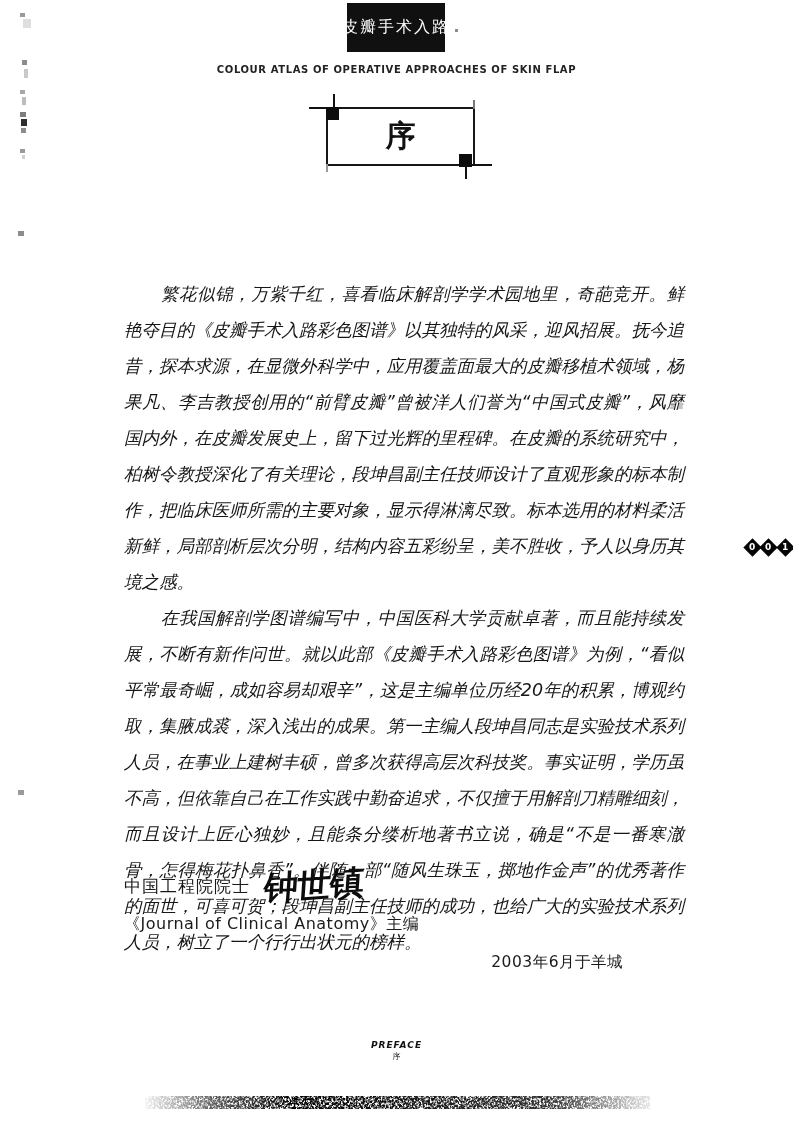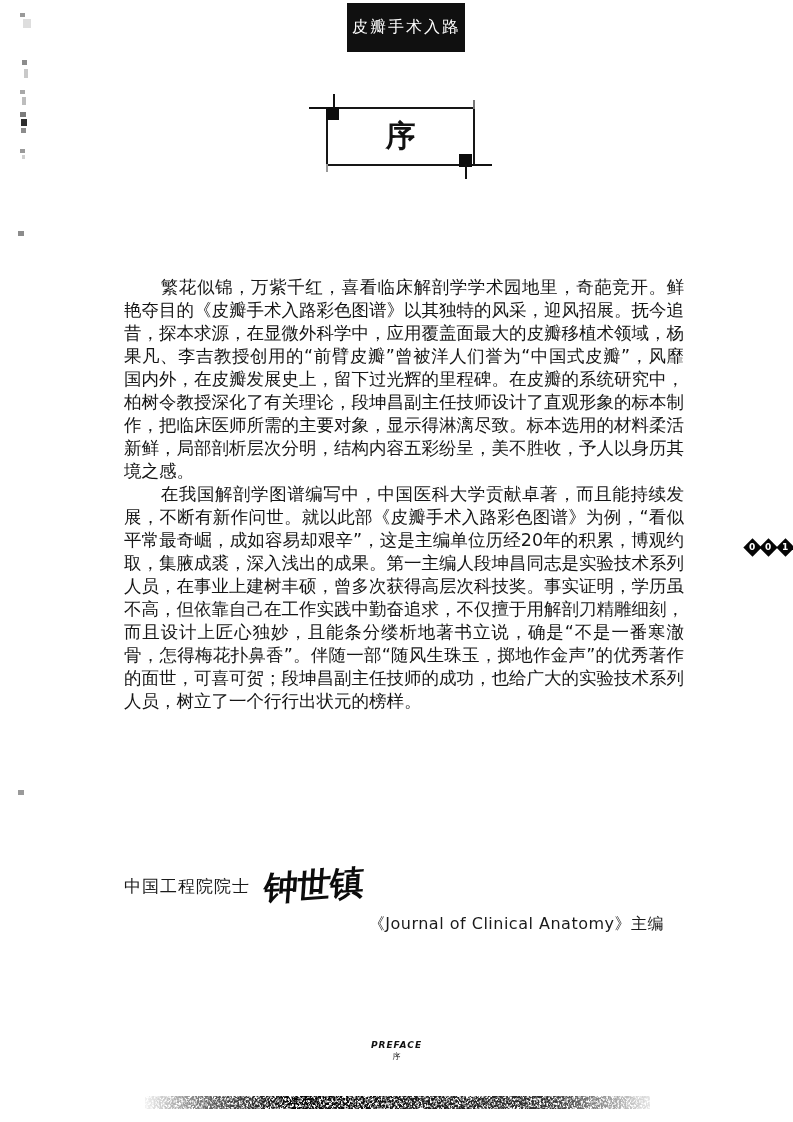--- a/index.html
+++ b/index.html
@@ -5,21 +5,21 @@
   * { margin:0; padding:0; box-sizing:border-box; }
   html,body { background:#e8e8e8; }
   body { font-family:"DejaVu Sans","Liberation Sans",sans-serif; }
   .page {
     position:relative; width:793px; height:1122px; margin:0 auto;
     background:#ffffff; overflow:hidden; color:#1a1a1a;
   }
 
   
   .title-box {
-    position:absolute; left:347px; top:3px; width:118px; height:49px;
+    position:absolute; left:347px; top:3px; width:98px; height:49px;
     background:#101010; display:flex; align-items:center; justify-content:center;
   }
   .title-box span {
     color:#ffffff; font-size:16px; letter-spacing:2px; white-space:nowrap;
   }
   .title-en {
     position:absolute; left:0; top:64px; width:100%; text-align:center;
     font-size:10px; font-weight:bold; letter-spacing:0.6px; color:#222;
   }
 
@@ -37,22 +37,22 @@
   .pf-tick-top { position:absolute; left:5px; top:-15px; width:2px; height:15px; background:#111; }
   .pf-tick-bottom { position:absolute; right:6px; bottom:-15px; width:2px; height:15px; background:#111; }
   .pf-ext-left { position:absolute; left:-19px; top:-2px; width:19px; height:2px; background:#111; }
   .pf-ext-right { position:absolute; right:-19px; bottom:-2px; width:19px; height:2px; background:#111; }
   .pf-ext-right-top { position:absolute; right:-2px; top:-9px; width:2px; height:9px; background:#777; }
   .pf-ext-left-bottom { position:absolute; left:-2px; bottom:-8px; width:2px; height:8px; background:#999; }
 
   
   .body-text {
     position:absolute; left:124px; top:276px; width:560px;
-    font-size:17.5px; line-height:23px; text-align:justify;
-    text-justify:inter-character; color:#161616;
+    font-size:17.5px; line-height:36px; text-align:justify;
+    text-justify:inter-character; color:#161616;font-style:italic;
   }
   .body-text p { text-indent:2.1em; }
 
   
   .page-marker { position:absolute; left:742px; top:541px; display:flex; }
   .diamond {
     width:13px; height:13px; background:#050505; transform:rotate(45deg);
     display:flex; align-items:center; justify-content:center; margin-left:3.5px;
   }
   .diamond span { transform:rotate(-45deg); color:#fff; font-size:9px; font-weight:bold; line-height:1; }
@@ -61,21 +61,21 @@
   .sig-block { position:absolute; left:124px; top:862px; width:556px; }
   .sig-line1 {
     display:flex; justify-content:flex-start; align-items:center;
     padding-right:36px; height:48px;
   }
   .sig-line1 .label { font-size:17px; letter-spacing:1px; }
   .signature {
     font-size:34px; font-weight:bold; margin-left:14px;
     transform:rotate(-4deg) skewX(-8deg); letter-spacing:-1px; color:#0c0c0c;
   }
-  .sig-line2 { text-align:right; padding-right:16px; font-size:16px; margin-top:4px; letter-spacing:0.5px; }
+  .sig-line2 { text-align:left; padding-right:16px; font-size:16px; margin-top:4px; letter-spacing:0.5px; }
   .sig-line3 { text-align:right; padding-right:24px; font-size:16.5px; margin-top:15px; letter-spacing:1px; }
   .sig-line4 { text-align:right; padding-right:57px; font-size:15.5px; margin-top:17px; letter-spacing:0.5px; }
 
   
   .footer { position:absolute; left:0; top:1040px; width:100%; text-align:center; }
   .footer .en { font-size:9px; font-weight:bold; letter-spacing:1px; color:#111;font-style:italic; }
   .footer .cn { font-size:8px; margin-top:1px; color:#111; }
 
   
   .artifact { position:absolute; }
@@ -84,20 +84,21 @@
   .noise-band { position:absolute; left:145px; top:1092px; width:505px; height:20px; }
 </style>
 </head>
 <body>
 
 <div class="page">
 
   <div class="title-box">
     <span>皮瓣手术入路</span>
   </div>
+  <div class="title-en">COLOUR ATLAS OF OPERATIVE APPROACHES OF SKIN FLAP</div>
 
   <div class="preface-box">
     <div class="pf-sq-tl"></div>
     <div class="pf-sq-br"></div>
     <div class="pf-tick-top"></div>
     <div class="pf-tick-bottom"></div>
     <div class="pf-ext-left"></div>
     <div class="pf-ext-right"></div>
     <div class="pf-ext-right-top"></div>
     <div class="pf-ext-left-bottom"></div>
@@ -120,20 +121,21 @@
       <span>1</span>
     </div>
   </div>
 
   <div class="sig-block">
     <div class="sig-line1">
       <span class="label">中国工程院院士</span>
       <span class="signature">钟世镇</span>
     </div>
     <div class="sig-line2">《Journal of Clinical Anatomy》主编</div>
+    <div class="sig-line4">2003年6月于羊城</div>
   </div>
 
   <div class="footer">
     <div class="en">PREFACE</div>
     <div class="cn">序</div>
   </div>
 
   <div class="artifact" style="left:20px;top:13px;width:5px;height:4px;background:#9a9a9a;"></div>
   <div class="artifact" style="left:23px;top:19px;width:8px;height:9px;background:#dedede;"></div>
   <div class="artifact" style="left:22px;top:60px;width:5px;height:5px;background:#8c8c8c;"></div>

